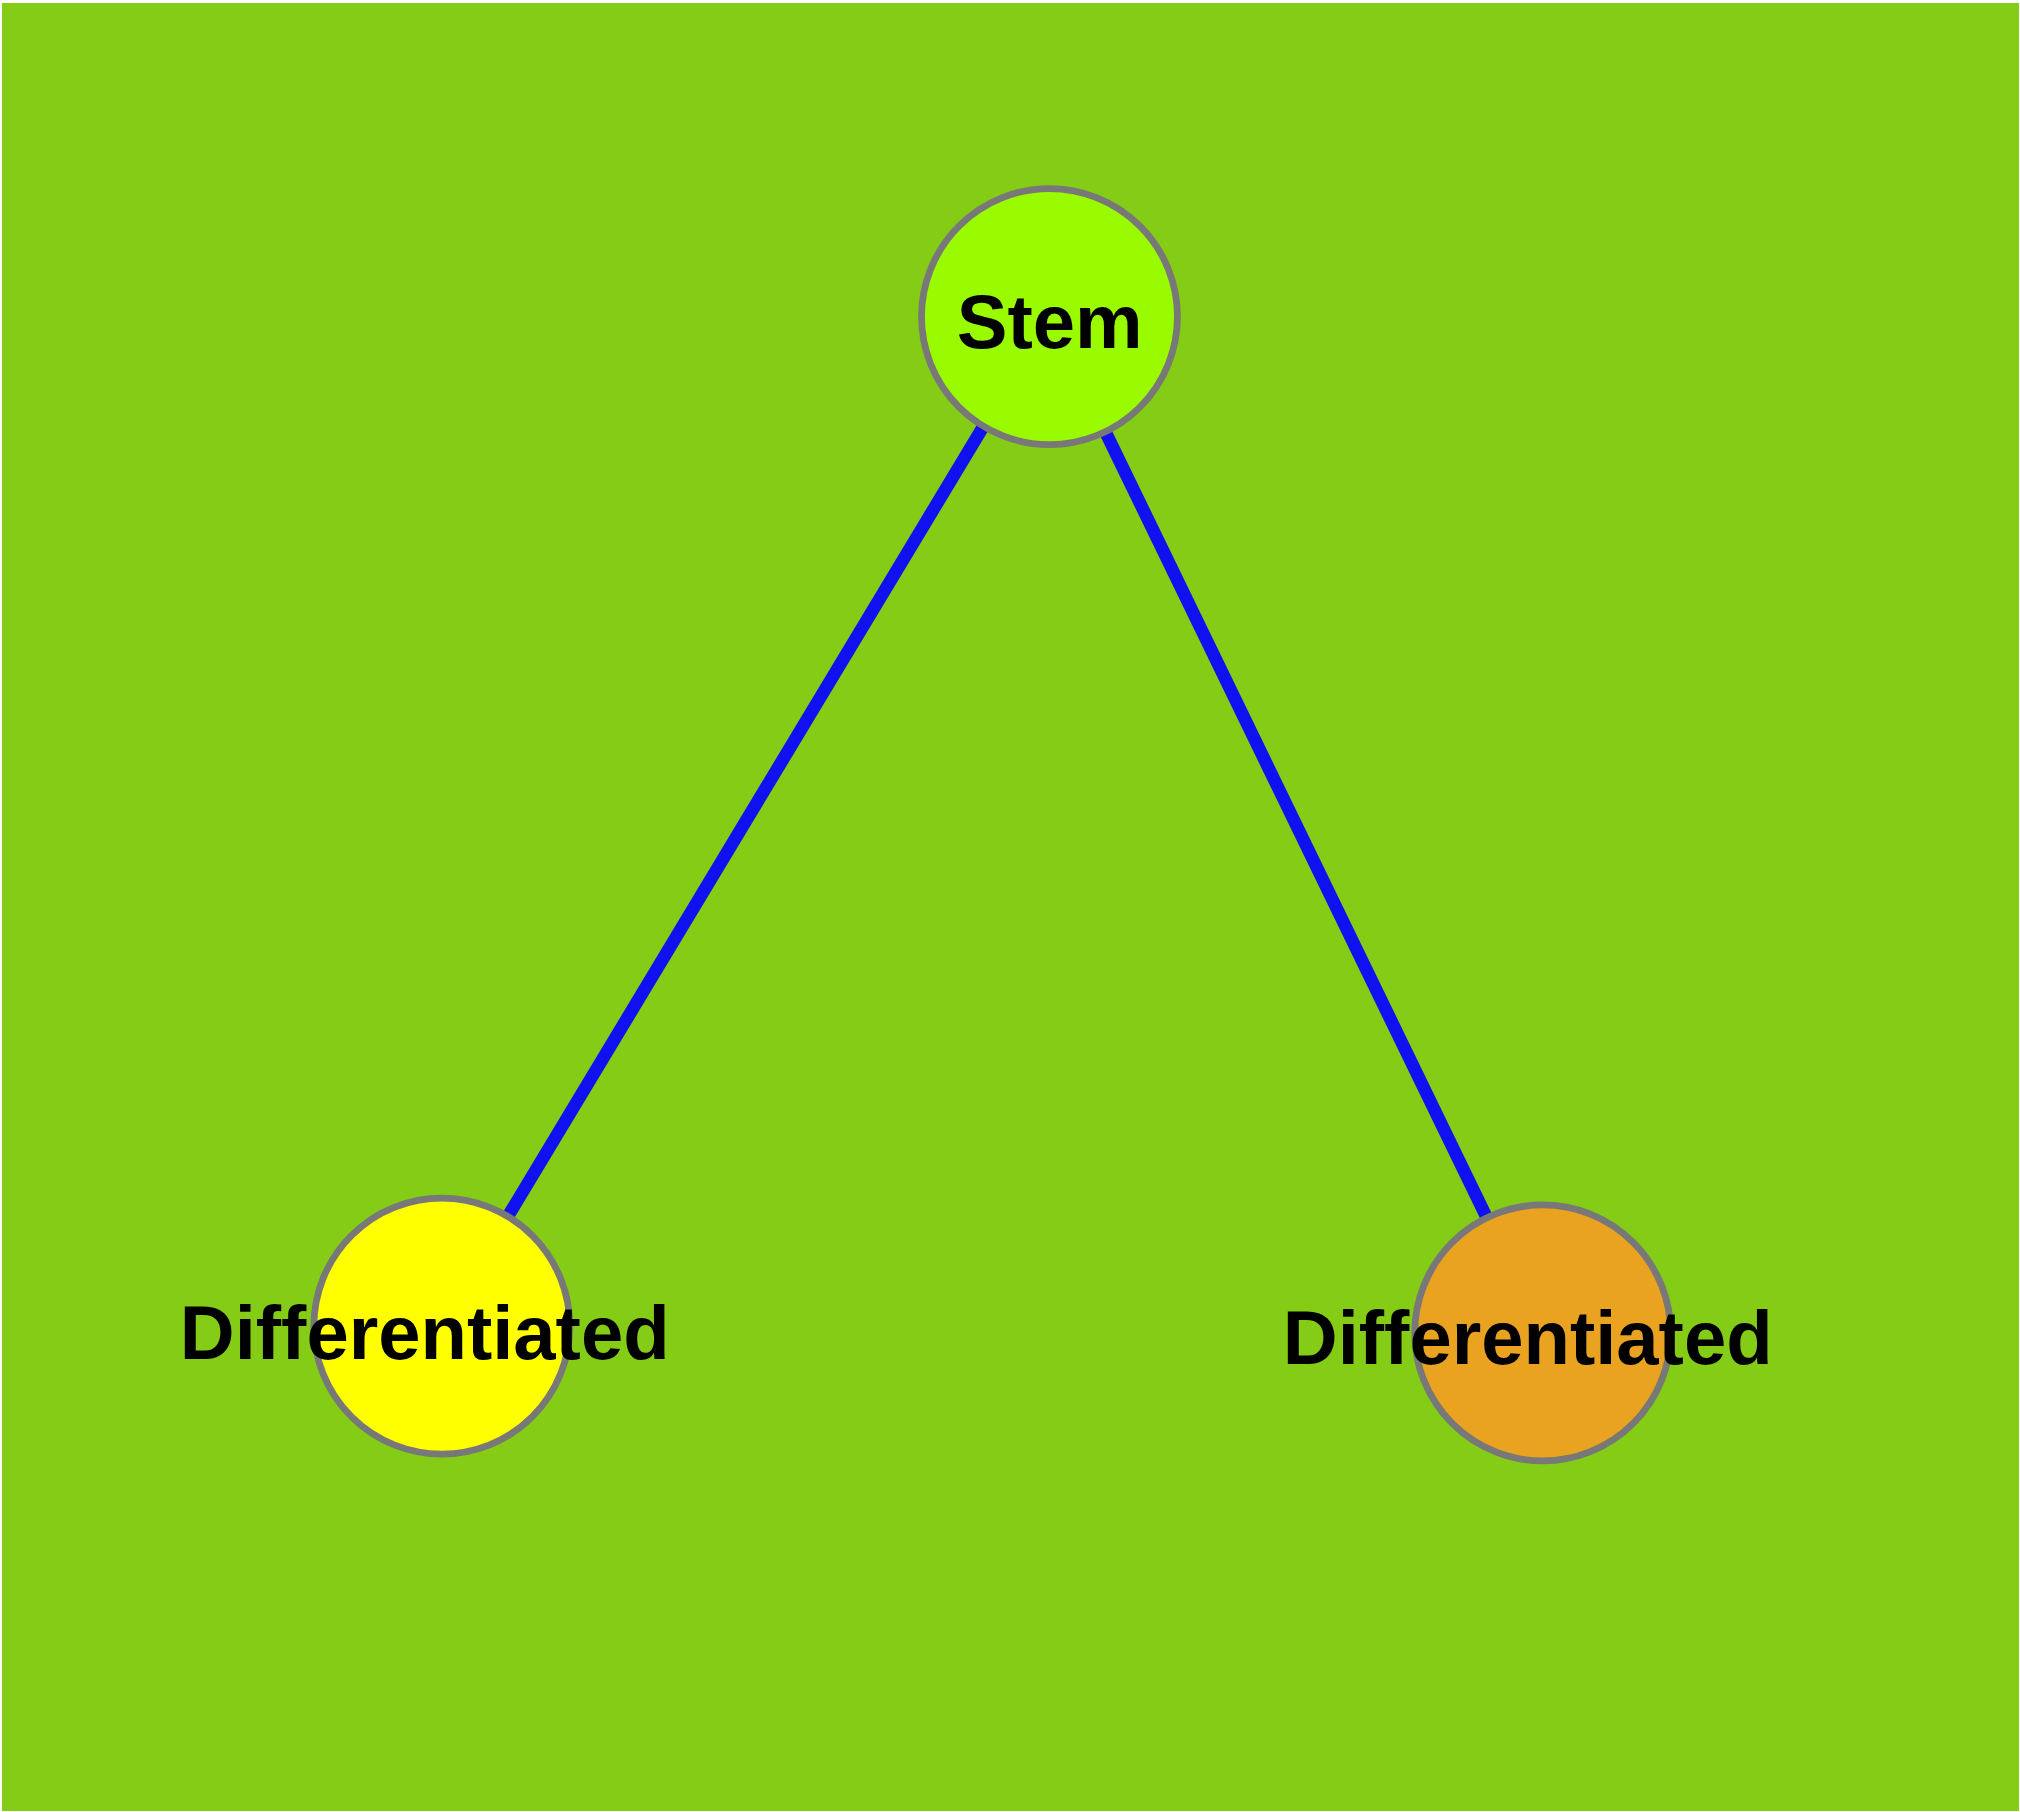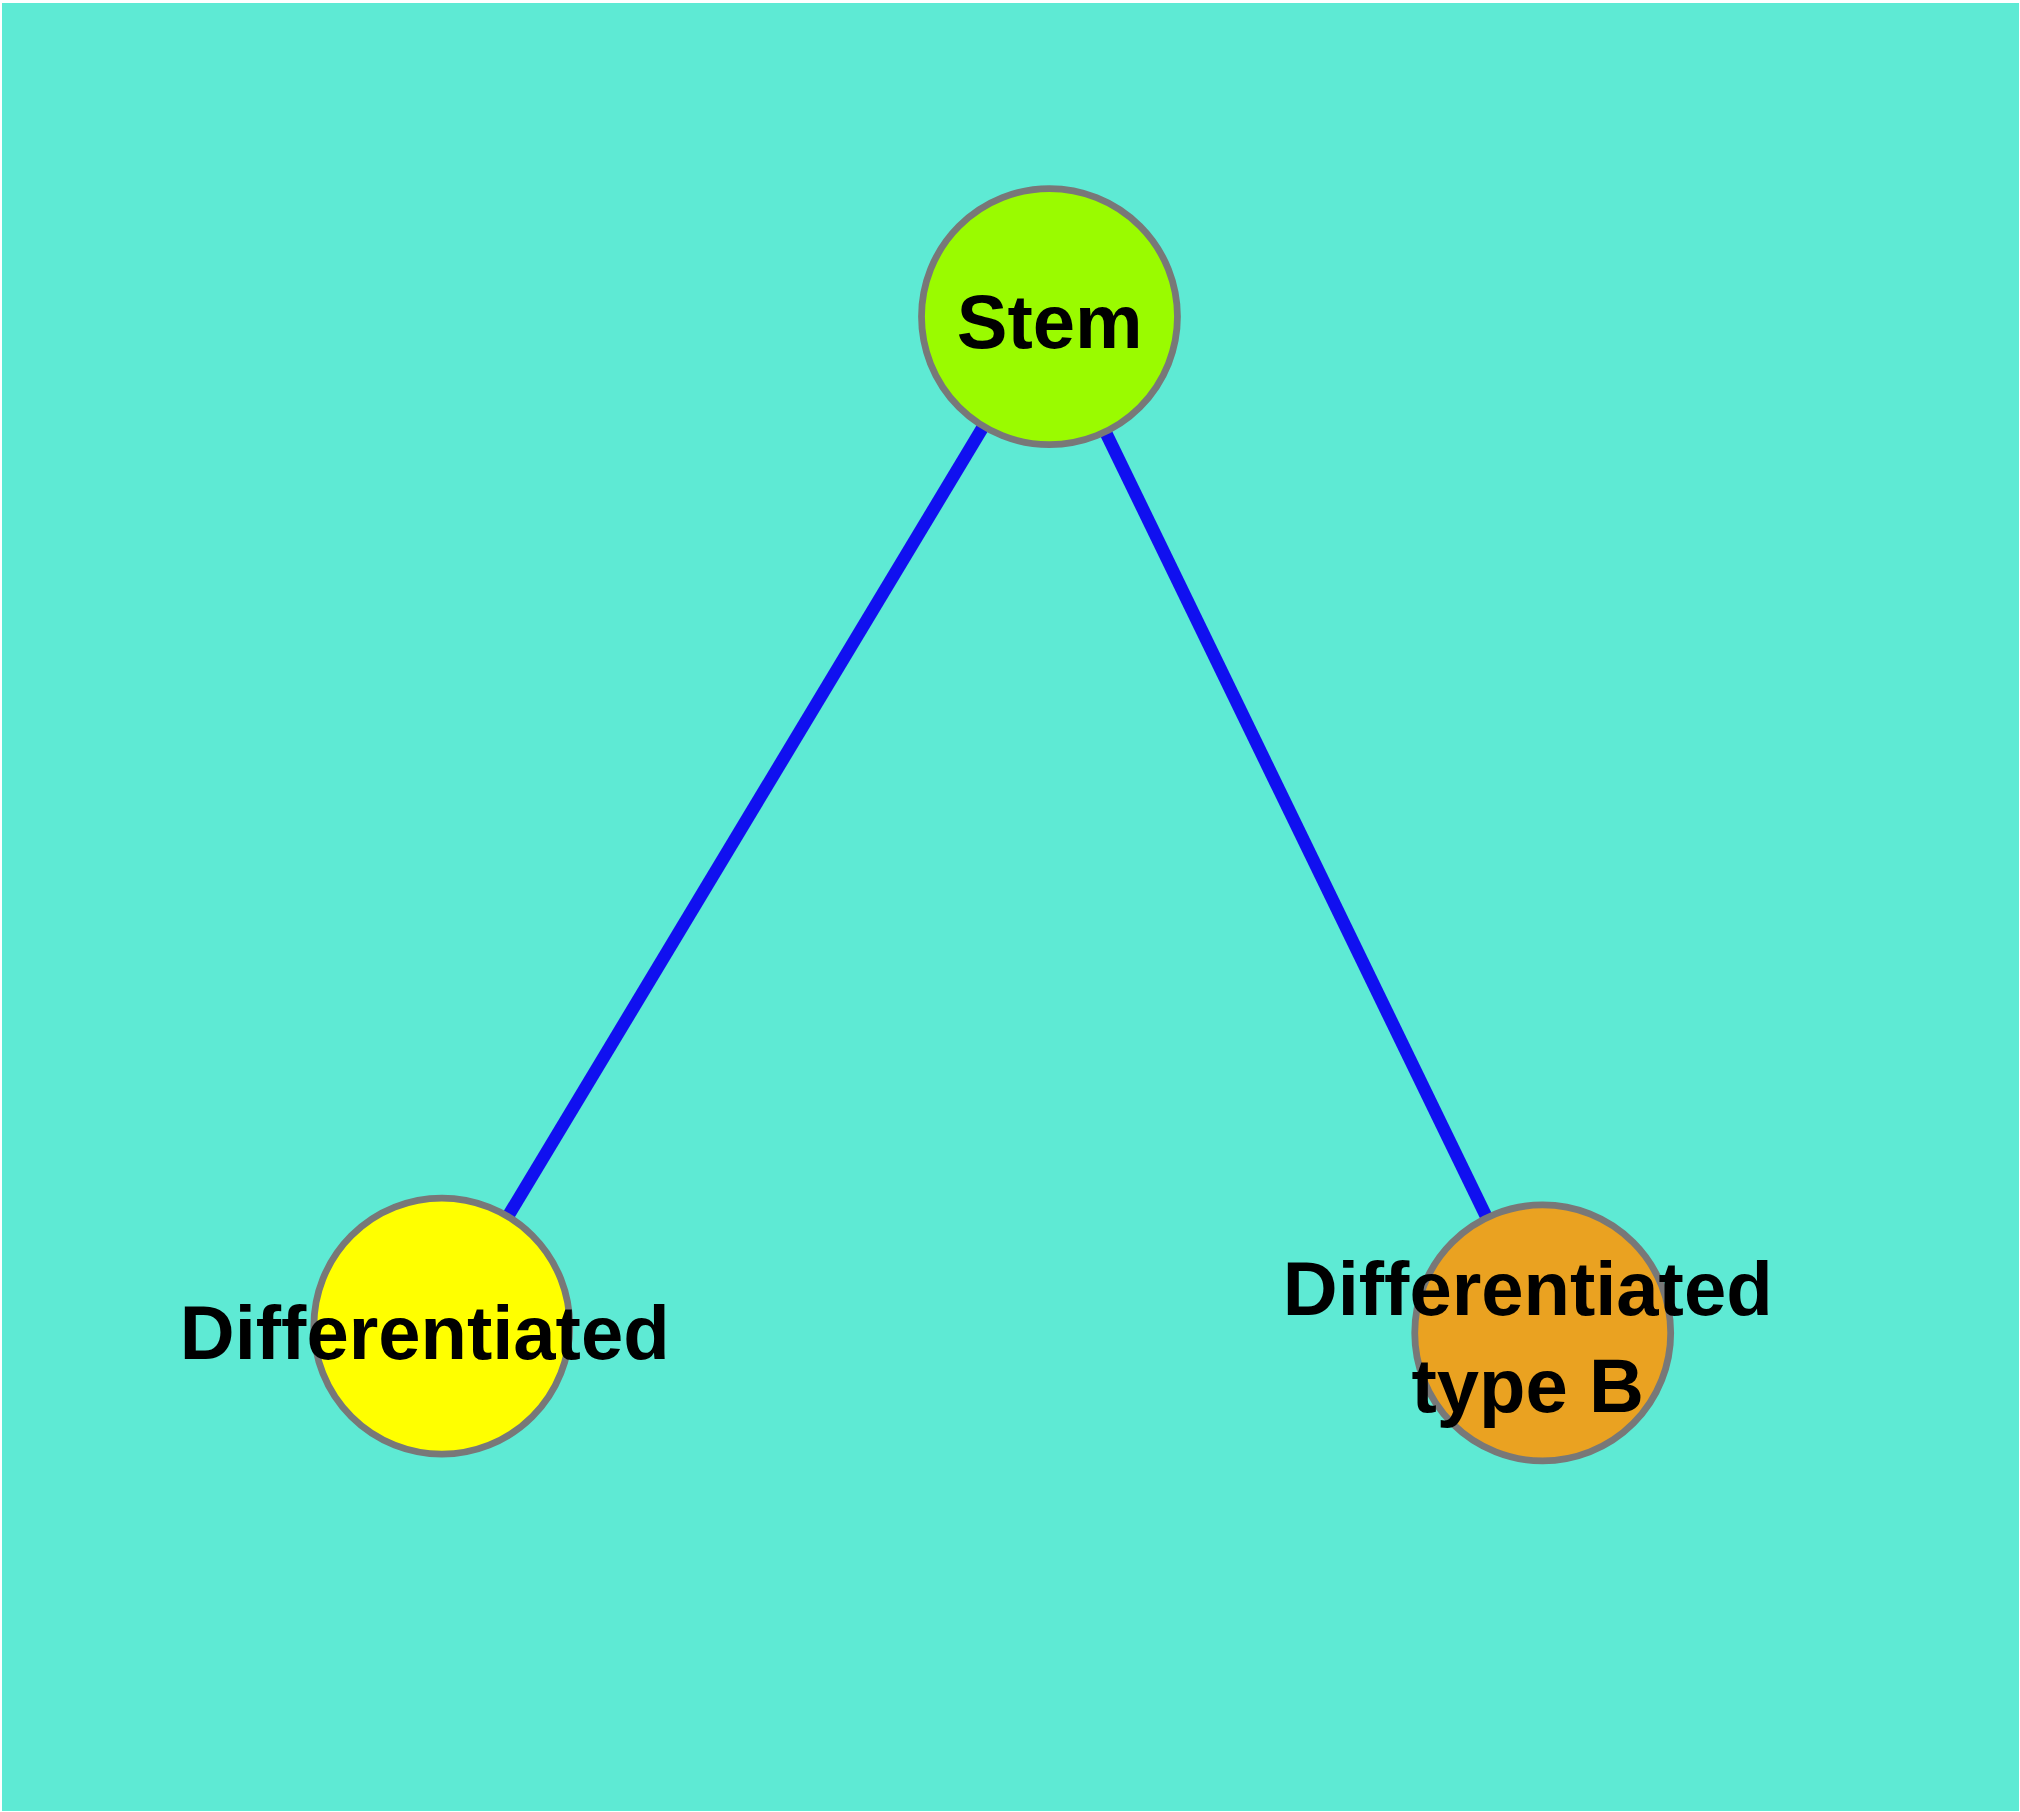--- a/index.html
+++ b/index.html
@@ -46,35 +46,34 @@
     white-space: nowrap;
     color: #000;
   }
   .node-label .label-line {
     display: block;
   }
 </style>
 </head>
 <body style="background: rgb(255, 255, 255);">
 
-<div class="board" style="background: #5eead4;">
+<div class="board" style="background: #84cc16;">
   <svg class="graph-svg" viewBox="2 3 2380 2133" preserveAspectRatio="none">
     <line x1="1238" y1="373" x2="521" y2="1564" stroke="#1010F0"></line>
     <line x1="1238" y1="373" x2="1820" y2="1572" stroke="#1010F0"></line>
     <circle cx="1238" cy="373" r="151" fill="#9AFB00" stroke="#787878"></circle>
     <circle cx="521" cy="1564" r="151" fill="#FFFF00" stroke="#787878"></circle>
     <circle cx="1820" cy="1572" r="151" fill="#EAA221" stroke="#787878"></circle>
   </svg>
 
   <div class="node-label" style="left: 1048px; top: 318px; color: rgb(0, 0, 0);">
     <span class="label-line">Stem</span>
   </div>
 
   <div class="node-label" style="left: 423px; top: 1329px; color: rgb(0, 0, 0);">
     <span class="label-line">Differentiated</span>
   </div>
 
   <div class="node-label" style="left: 1526px; top: 1334px; color: rgb(0, 0, 0);">
     <span class="label-line">Differentiated</span>
-    <span class="label-line">type B</span>
   </div>
 </div>
 
 
 </body></html>

